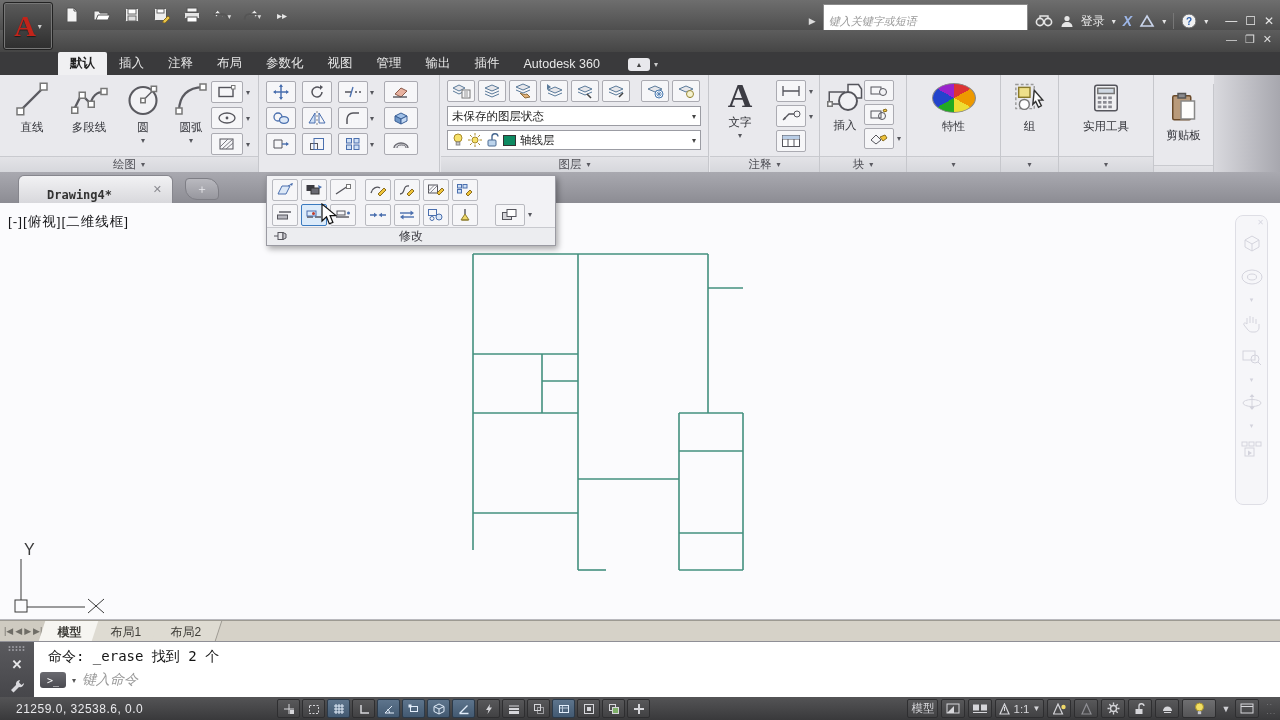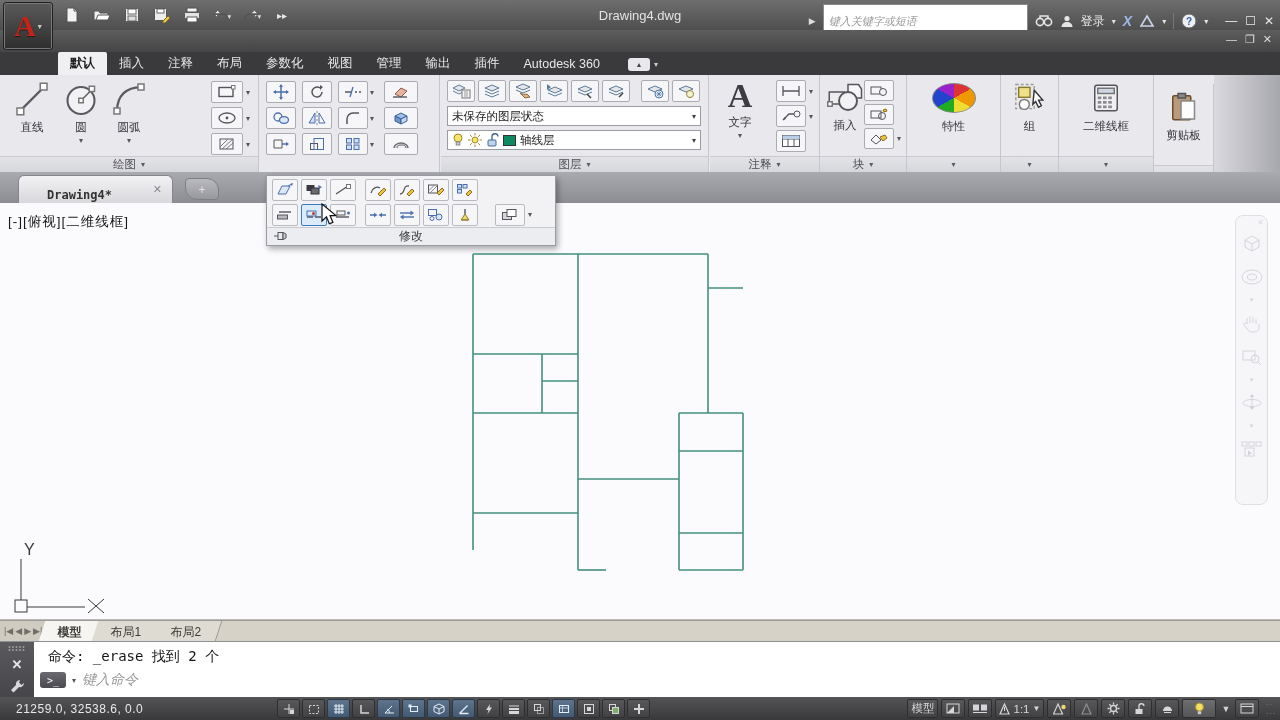--- a/index.html
+++ b/index.html
@@ -225,21 +225,20 @@
       </span>
     <span class="qicon">
       <svg width="22" height="16" viewBox="0 0 22 16">
           <path d="M14 3l4 4-4 4V8.5H8" fill="#e9e9e9" stroke="#555"></path>
           <path d="M18 7H8a5 5 0 0 0-5 5v1" fill="none" stroke="#555" stroke-width="2"></path>
           <text x="17" y="12" font-size="8" fill="#ddd">▾</text>
         </svg>
       </span>
     <span class="qicon" style="color:#e8e8e8;font-size:10px;">▸▸</span>
   </div>
-  <div id="title-text">Drawing4.dwg</div>
   <div id="title-right">
     <span id="search-arrow">▶</span>
     <input id="search-input" placeholder="键入关键字或短语" style="">
     <span class="tb-glyph">
       <svg width="18" height="14" viewBox="0 0 18 14">
           <circle cx="5" cy="8" r="3.6" fill="none" stroke="#e5e5e5" stroke-width="1.6"></circle>
           <circle cx="13" cy="8" r="3.6" fill="none" stroke="#e5e5e5" stroke-width="1.6"></circle>
           <path d="M5 4.5V2h8v2.5" fill="none" stroke="#e5e5e5" stroke-width="1.4"></path>
         </svg>
       </span>
@@ -306,20 +305,30 @@
 
   <div class="panel" id="panel-draw">
     <div id="draw-tools">
       <div class="big-tool" style="width:52px;">
         <svg width="38" height="36" viewBox="0 0 24 24">
             <path d="M4 20L20 4" stroke="#5a5a60" stroke-width="1.6"></path>
             <rect x="2" y="18" width="4.5" height="4.5" fill="#fff" stroke="#777"></rect>
             <rect x="17.5" y="1.5" width="4.5" height="4.5" fill="#fff" stroke="#777"></rect>
           </svg>
         <span class="lbl">直线</span>
+      </div>
+      <div class="big-tool" style="width:62px;">
+        <svg width="40" height="36" viewBox="0 0 26 24">
+            <path d="M3 19L8 9l6 6c2-7 7-9 9-6" fill="none" stroke="#5a5a60" stroke-width="1.5"></path>
+            <rect x="1.5" y="17.5" width="4" height="4" fill="#fff" stroke="#777"></rect>
+            <rect x="6.5" y="7.5" width="4" height="4" fill="#fff" stroke="#777"></rect>
+            <rect x="12.5" y="13.5" width="4" height="4" fill="#fff" stroke="#777"></rect>
+            <rect x="21" y="5" width="4" height="4" fill="#fff" stroke="#777"></rect>
+          </svg>
+        <span class="lbl">多段线</span>
       </div>
       <div class="big-tool" style="width:46px;">
         <svg width="36" height="36" viewBox="0 0 24 24">
             <circle cx="12" cy="13" r="9" fill="#f2f2f5" stroke="#5a5a60" stroke-width="1.4"></circle>
             <path d="M12 13L19 6" stroke="#5a5a60"></path>
             <rect x="10.5" y="11.5" width="3" height="3" fill="#fff" stroke="#777"></rect>
             <rect x="17.5" y="3.5" width="3.5" height="3.5" fill="#fff" stroke="#777"></rect>
           </svg>
         <span class="lbl">圆</span>
         <span class="drop">▾</span>
@@ -675,21 +684,21 @@
           <rect x="8" y="9" width="2.4" height="1.8"></rect>
           <rect x="11.5" y="9" width="2.4" height="1.8"></rect>
           <rect x="4.5" y="12" width="2.4" height="1.8"></rect>
           <rect x="8" y="12" width="2.4" height="1.8"></rect>
           <rect x="11.5" y="12" width="2.4" height="1.8"></rect>
           <rect x="4.5" y="15" width="2.4" height="1.8"></rect>
           <rect x="8" y="15" width="2.4" height="1.8"></rect>
           <rect x="11.5" y="15" width="2.4" height="1.8"></rect>
         </g>
       </svg>
-    <span class="lbl">二维线框</span>
+    <span class="lbl">实用工具</span>
     <div class="panel-title">
         <span class="drop">▾</span>
       </div>
   </div>
   <div class="panel single-panel" id="panel-clip">
     <svg width="30" height="30" viewBox="0 0 20 20">
         <rect x="2.5" y="2.5" width="12" height="16" rx="1" fill="#b99a7a" stroke="#6a4a2a"></rect>
         <rect x="6" y="1" width="5" height="3" fill="#8a8a8e" stroke="#555"></rect>
         <path d="M8 6h9v12H8z" fill="#fdfdfd" stroke="#888"></path>
       </svg>

